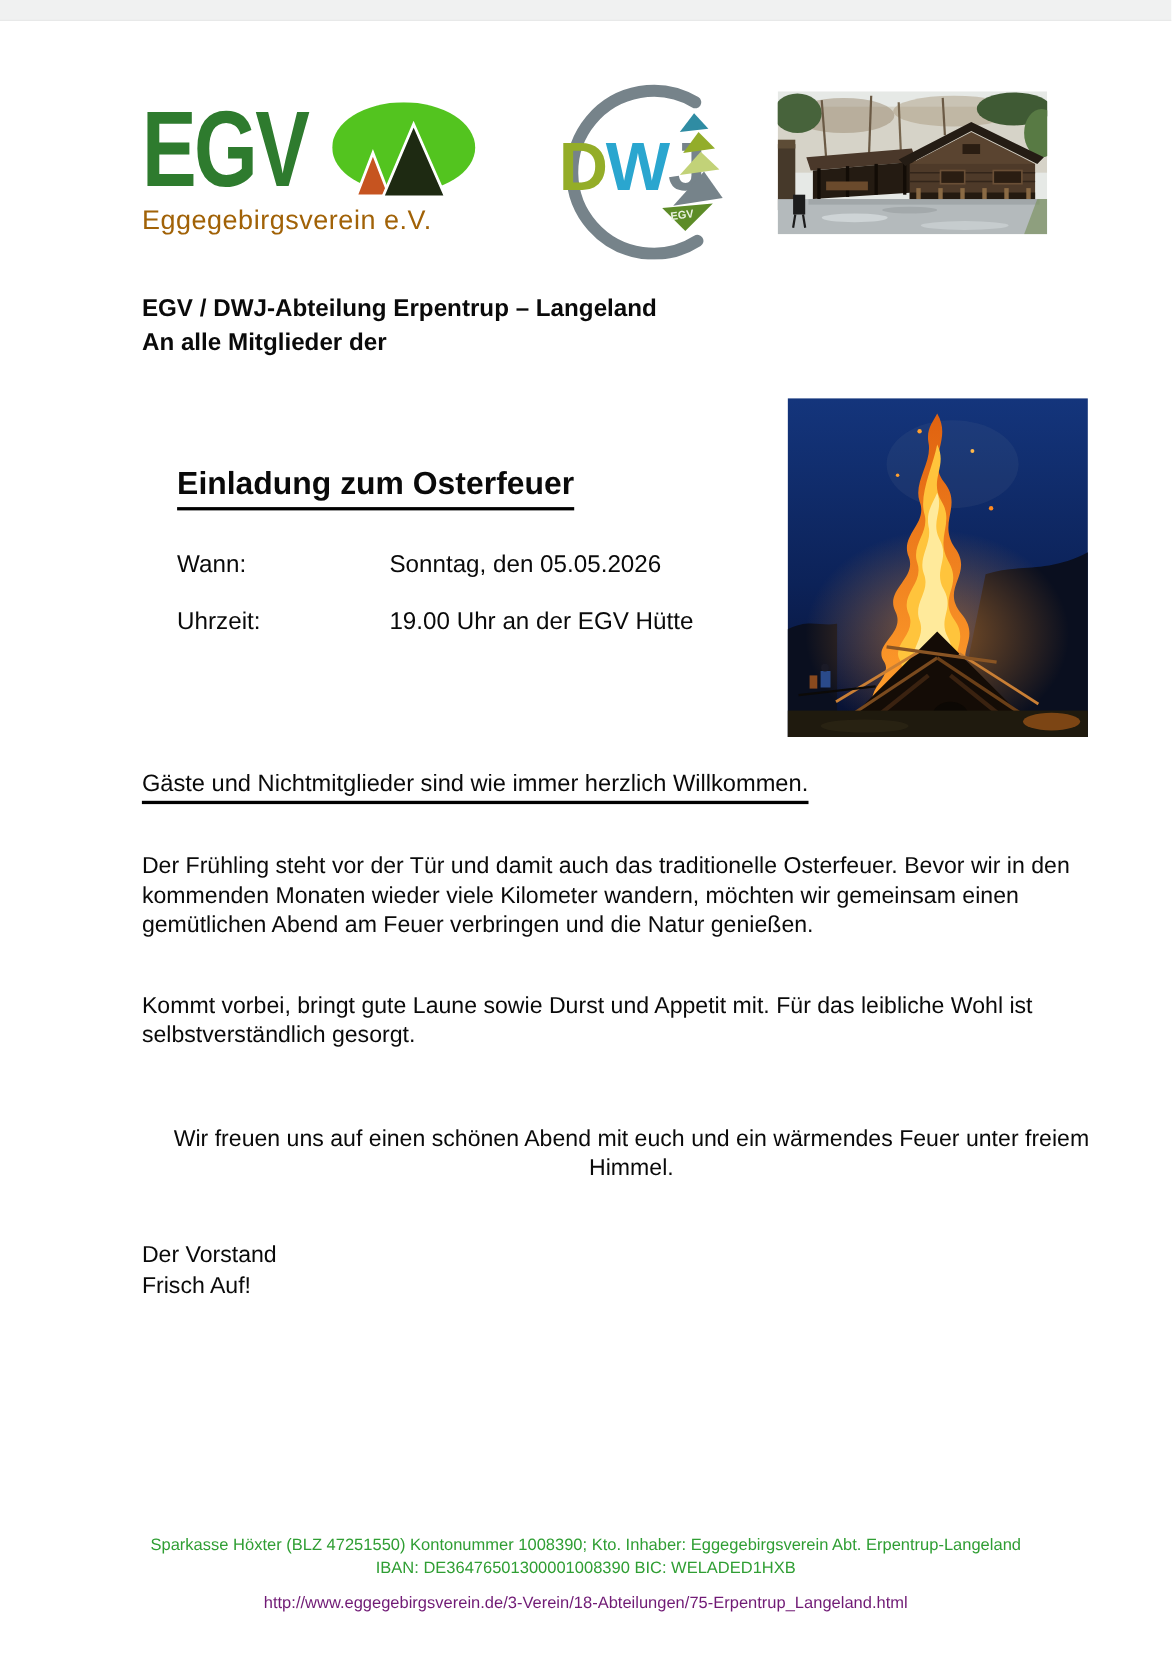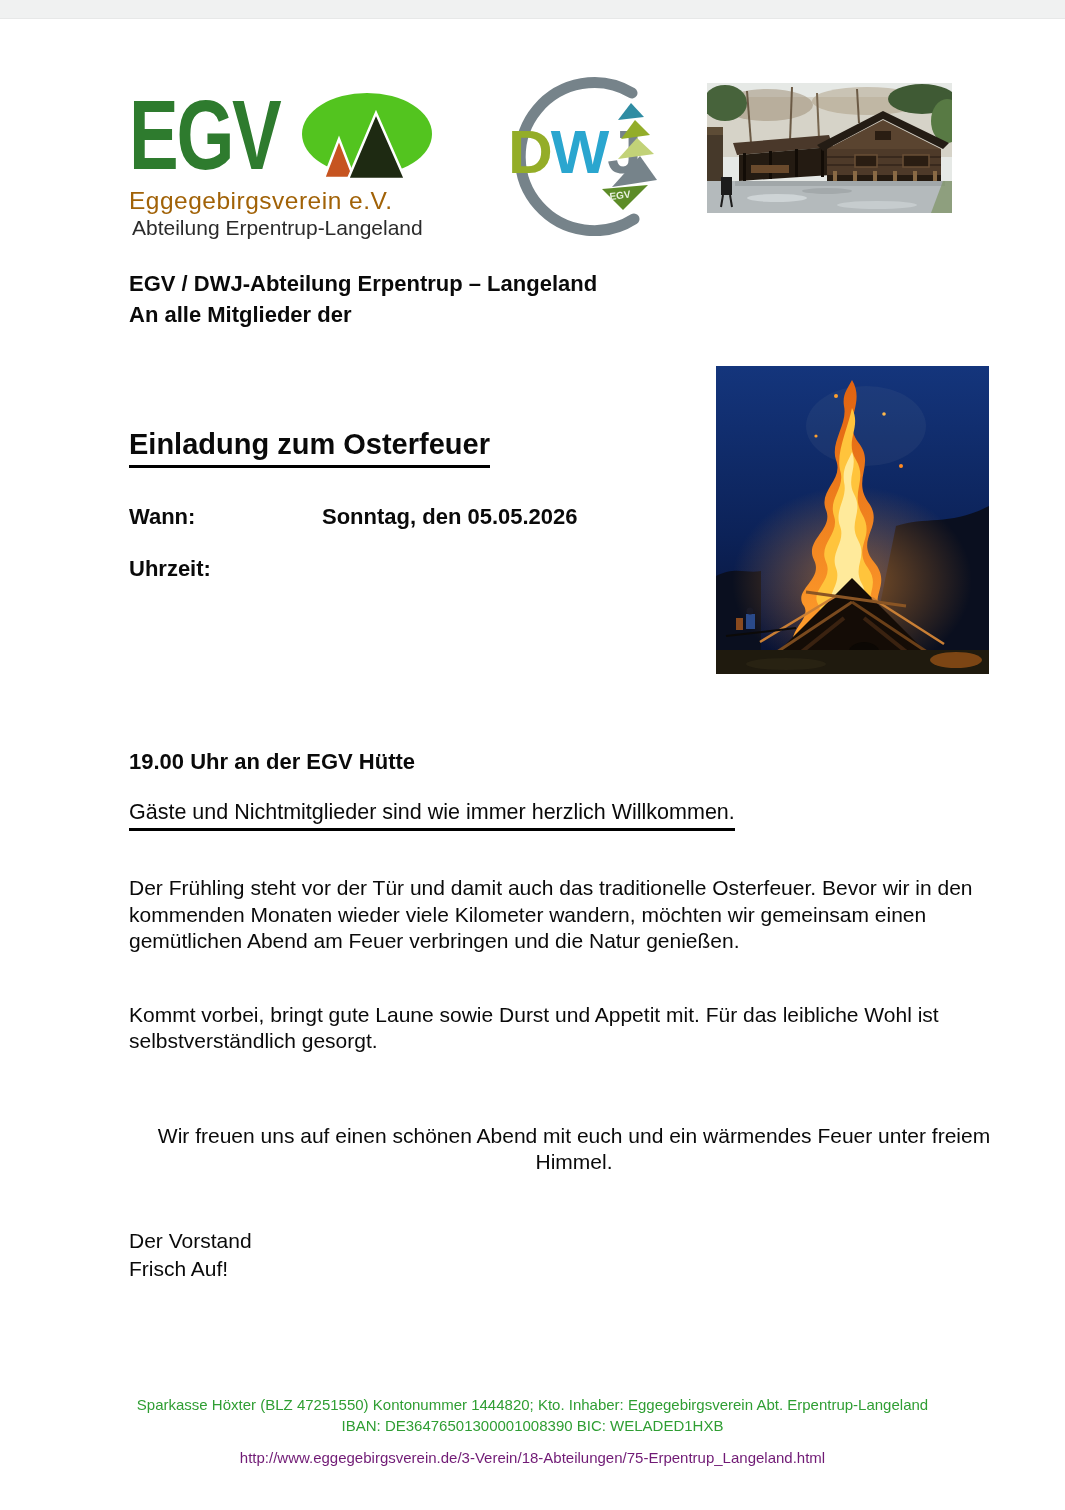--- a/index.html
+++ b/index.html
@@ -23,26 +23,26 @@
   .egv-org{font-size:24.5px;color:#a16207;margin-top:6px;letter-spacing:0.5px;white-space:nowrap;}
   .egv-dept{font-size:21px;color:#2b2b2b;margin-left:3px;margin-top:1px;white-space:nowrap;}
   .dwj-logo{margin-left:72px;margin-top:-2px;flex:0 0 auto;}
   .hut-photo{margin-left:36px;margin-top:5px;flex:0 0 auto;}
 
   
   .recipient{margin-top:28px;font-weight:bold;font-size:22px;line-height:31px;}
 
   
   .invitation{display:flex;margin-top:36px;}
-  .inv-left{flex:1;padding-top:62px;}
+  .inv-left{flex:1;padding-top:62px;margin-left:32px;}
   .inv-title{font-size:29px;font-weight:bold;}
   .inv-title span{display:inline-block;border-bottom:3px solid #000;padding-bottom:4px;}
-  .detail-row{display:flex;font-size:22px;font-weight:bold;}
+  .detail-row{display:flex;font-size:22px;font-weight:normal;}
   .detail-row.first{margin-top:36px;}
-  .detail-row.second{margin-top:26px;flex-direction:column;}
+  .detail-row.second{margin-top:26px;}
   .detail-label{width:193px;flex:0 0 193px;}
   .inv-right{flex:0 0 273px;}
 
   
   .welcome{margin-top:25px;font-size:21.5px;font-weight:normal;}
   .welcome span{display:inline-block;border-bottom:3px solid #000;padding-bottom:3px;}
   .bodytext{width:890px;font-size:21px;line-height:26.5px;}
   .p1{margin-top:44px;}
   .p2{margin-top:47px;}
   .p3{margin-top:68px;text-align:center;}
@@ -64,21 +64,20 @@
     <div class="egv-block">
       <div class="egv-mark-row">
         <div class="egv-acronym">EGV</div>
         <svg class="egv-mark" width="131" height="88" viewBox="0 0 131 88">
           <ellipse cx="65" cy="41" rx="65" ry="41" fill="#53c41f"></ellipse>
           <polygon points="22,85 52,85 37,46" fill="#c65420" stroke="#ffffff" stroke-width="2.5"></polygon>
           <polygon points="46,86 103,86 74,20" fill="#1e2a12" stroke="#ffffff" stroke-width="2.5"></polygon>
         </svg>
       </div>
       <div class="egv-org">Eggegebirgsverein e.V.</div>
-      <div class="egv-dept">Abteilung Erpentrup-Langeland</div>
     </div>
 
     <svg class="dwj-logo" width="165" height="160" viewBox="0 0 165 160">
       <path d="M 126 17 A 74 74 0 1 0 128 143" fill="none" stroke="#76838a" stroke-width="11" stroke-linecap="round"></path>
       <text x="2" y="97" font-family="Liberation Sans,sans-serif" font-size="62" font-weight="bold" letter-spacing="-2">
         <tspan fill="#94ad28">D</tspan><tspan fill="#2aa6cf">W</tspan><tspan fill="#76838a">J</tspan>
       </text>
       <polygon points="125,27 112,44 138,41" fill="#2f8ca3"></polygon>
       <polygon points="129,44 115,63 144,59" fill="#93ad2a"></polygon>
       <polygon points="131,62 112,83 148,78" fill="#c2d278"></polygon>
@@ -212,16 +211,16 @@
   <div class="bodytext p3">Wir freuen uns auf einen schönen Abend mit euch und ein wärmendes Feuer unter freiem Himmel.</div>
 
   <div class="signoff">
     <div>Der Vorstand</div>
     <div>Frisch Auf!</div>
   </div>
 
 </div>
 
 <div class="footer">
-  <div>Sparkasse Höxter (BLZ 47251550) Kontonummer 1444820; Kto. Inhaber: Eggegebirgsverein Abt. Erpentrup-Langeland</div>
+  <div>Sparkasse Höxter (BLZ 47251550) Kontonummer 1008390; Kto. Inhaber: Eggegebirgsverein Abt. Erpentrup-Langeland</div>
   <div>IBAN: DE36476501300001008390 BIC: WELADED1HXB</div>
   <a class="footer-url" href="#">http://www.eggegebirgsverein.de/3-Verein/18-Abteilungen/75-Erpentrup_Langeland.html</a>
 </div>
 
 </body></html>

